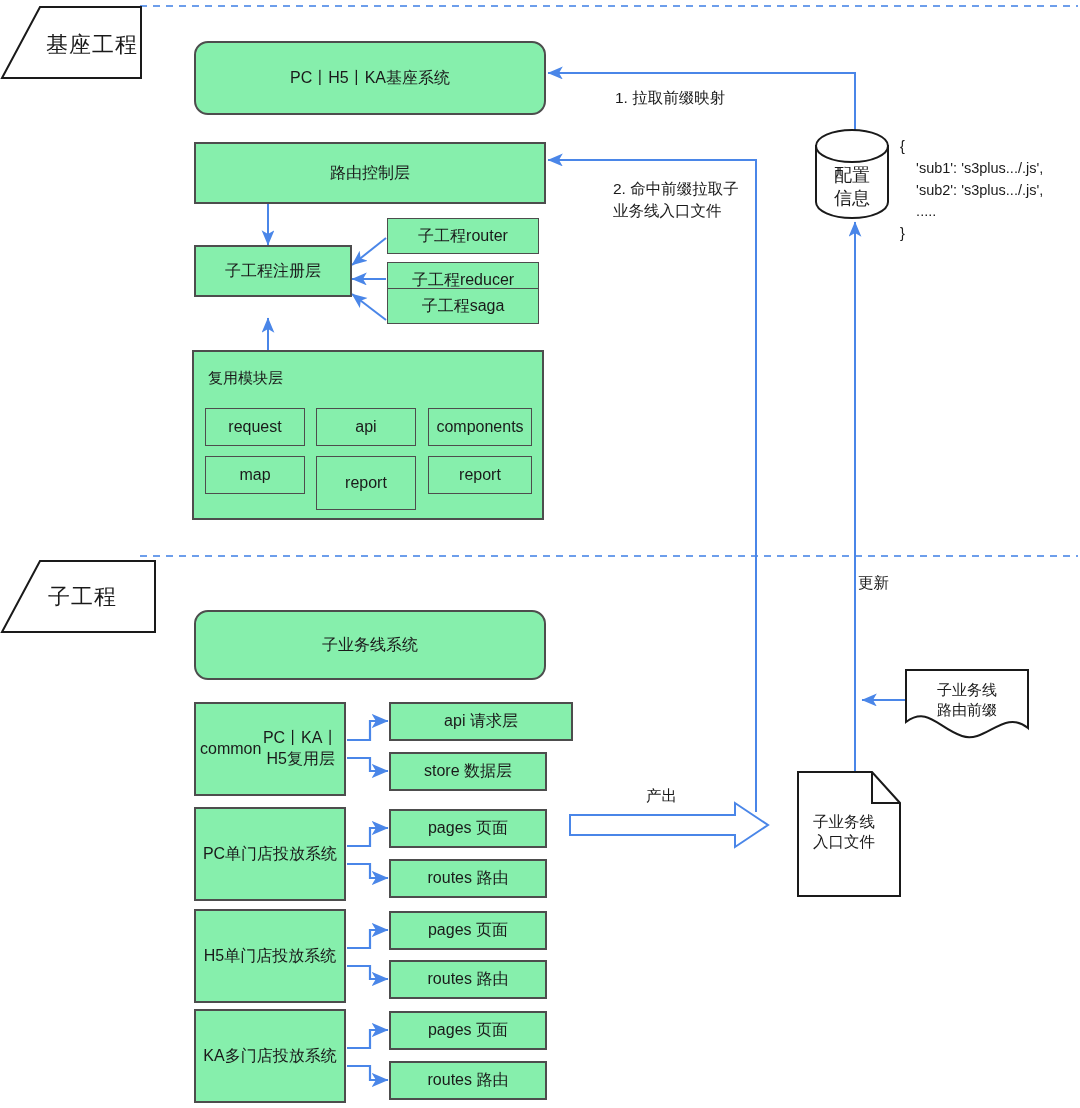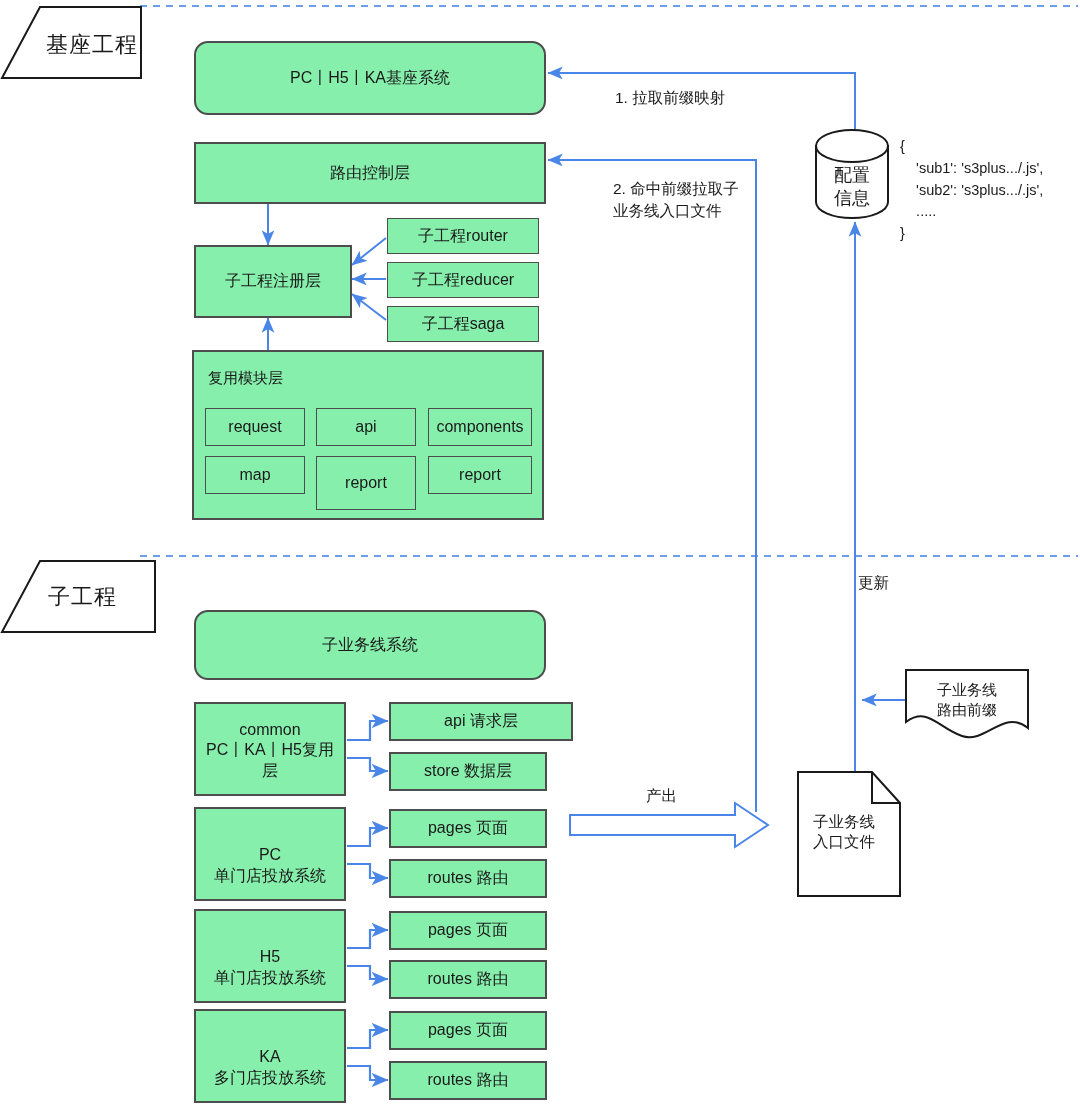--- a/index.html
+++ b/index.html
@@ -24,21 +24,21 @@
     align-items:center;
     justify-content:center;
     text-align:center;
     color:#1a1a1a;
     font-size:16px;
     line-height:1.3;
     z-index:3;
   }
   .node.rounded{border-radius:14px;}
   .node.thin{border-width:1.6px;}
-  .node.stack{flex-direction:column;justify-content:flex-end;}
+  .node.stack{flex-direction:row;justify-content:center;}
   .node.topleft{align-items:flex-start;justify-content:flex-start;}
   .label-txt{
     position:absolute;
     color:#1a1a1a;
     font-size:15.5px;
     line-height:1.45;
     white-space:pre-line;
     z-index:4;
   }
   .mono-json{
@@ -157,25 +157,25 @@
     </g>
   </svg>
 
   <div class="group-tag-label" style="left:46px;top:30px;">基座工程</div>
   <div class="group-tag-label" style="left:48px;top:582px;">子工程</div>
 
   <div class="node rounded" style="left:194px;top:41px;width:352px;height:74px;">PC丨H5丨KA基座系统</div>
 
   <div class="node" style="left:194px;top:142px;width:352px;height:62px;">路由控制层</div>
 
-  <div class="node" style="left:194px;top:245px;width:158px;height:73px;">子工程注册层</div>
+  <div class="node" style="left:194px;top:245px;width:158px;height:52px;">子工程注册层</div>
 
   <div class="node thin" style="left:387px;top:218px;width:152px;height:36px;">子工程router</div>
   <div class="node thin" style="left:387px;top:262px;width:152px;height:36px;text-align:center;">子工程reducer</div>
-  <div class="node thin" style="left:387px;top:306px;width:152px;height:36px;">子工程saga</div>
+  <div class="node thin" style="left:387px;top:288px;width:152px;height:36px;">子工程saga</div>
 
   <div class="node topleft" style="left:192px;top:350px;width:352px;height:170px;"></div>
   <div class="sec-title" style="left:208px;top:369px;">复用模块层</div>
 
   <div class="node thin" style="left:205px;top:408px;width:100px;height:38px;">request</div>
   <div class="node thin" style="left:316px;top:408px;width:100px;height:38px;">api</div>
   <div class="node thin" style="left:428px;top:408px;width:104px;height:38px;">components</div>
   <div class="node thin" style="left:205px;top:456px;width:100px;height:38px;">map</div>
   <div class="node thin" style="left:316px;top:456px;width:100px;height:54px;">report</div>
   <div class="node thin" style="left:428px;top:456px;width:104px;height:38px;">report</div>

